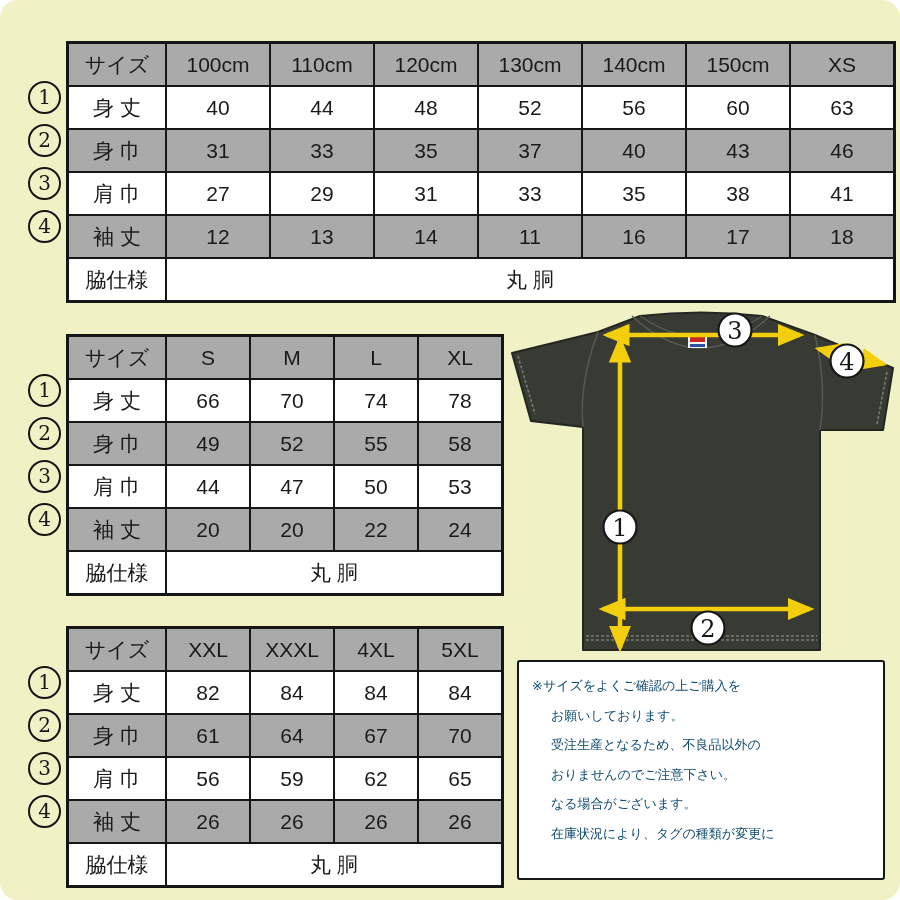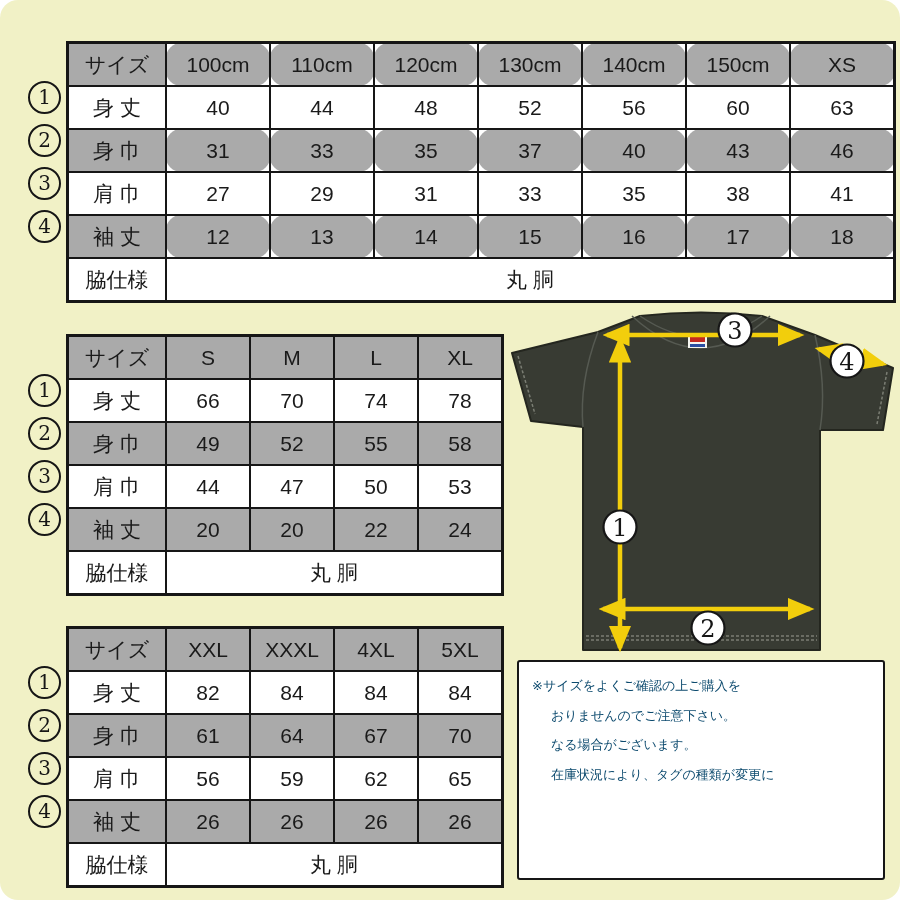--- a/index.html
+++ b/index.html
@@ -8,21 +8,21 @@
   .table-block{position:absolute;}
   #table-kids{left:24px;top:33px;}
   #table-adult{left:24px;top:326px;}
   #table-plus{left:24px;top:618px;}
   .table-block table{border-collapse:collapse;margin-left:42px;background:#ffffff;border:3px solid #161616;margin-top:8px;}
   .table-block th,.table-block td{border:2px solid #161616;text-align:center;vertical-align:middle;
         padding:0;height:41px;font-weight:normal;font-size:21px;}
   .table-block thead th{background:#AAAAAA;}
   .table-block tr.shaded th,.table-block tr.shaded td{background:#AAAAAA;}
   .table-block th.label{width:96px;}
-  #table-kids .val{width:102px;border-radius:15px;}
+  #table-kids .val{width:102px;}
   #table-adult .val,#table-plus .val{width:82px;}
   .circle-num{position:absolute;left:4px;width:29px;height:29px;border:2.5px solid #161616;border-radius:50%;
         font-family:"DejaVu Serif",serif;font-size:20px;line-height:28px;text-align:center;color:#161616;}
   #diagram{position:absolute;left:506px;top:306px;}
   .dmark circle{fill:#ffffff;stroke:#161616;stroke-width:2.2;}
   .dmark text{font-family:"DejaVu Serif",serif;font-size:24px;fill:#161616;text-anchor:middle;}
   .seam{fill:none;stroke:#565a52;stroke-width:1.5;}
   .stitch{fill:none;stroke:#7b7e74;stroke-width:1.5;stroke-dasharray:3,2;}
   .arrow{stroke:#F2CE0C;stroke-width:4.5;}
   #note-box{position:absolute;left:517px;top:660px;width:368px;height:220px;box-sizing:border-box;
@@ -82,21 +82,21 @@
             <td class="val">33</td>
             <td class="val">35</td>
             <td class="val">38</td>
             <td class="val">41</td>
           </tr>
           <tr class="shaded">
             <th class="label">袖 丈</th>
             <td class="val">12</td>
             <td class="val">13</td>
             <td class="val">14</td>
-            <td class="val">15</td>
+            <td class="val">11</td>
             <td class="val">16</td>
             <td class="val">17</td>
             <td class="val">18</td>
           </tr>
           <tr>
             <th class="label">脇仕様</th>
             <td colspan="7">丸 胴</td>
           </tr>
         </tbody>
       </table>
@@ -245,17 +245,19 @@
       <text x="114" y="229.5">1</text>
     </g>
     <g class="dmark">
       <circle cx="202" cy="322" r="16.5"></circle>
       <text x="202" y="330.5">2</text>
     </g>
   </svg>
 
   <div id="note-box">
       <div class="note-line">※サイズをよくご確認の上ご購入を</div>
+      <div class="note-line indent">お願いしております。</div>
+      <div class="note-line indent">受注生産となるため、不良品以外の</div>
       <div class="note-line indent">おりませんのでご注意下さい。</div>
       <div class="note-line indent">なる場合がございます。</div>
       <div class="note-line indent">在庫状況により、タグの種類が変更に</div>
     </div>
 </div>
 
 </body></html>

